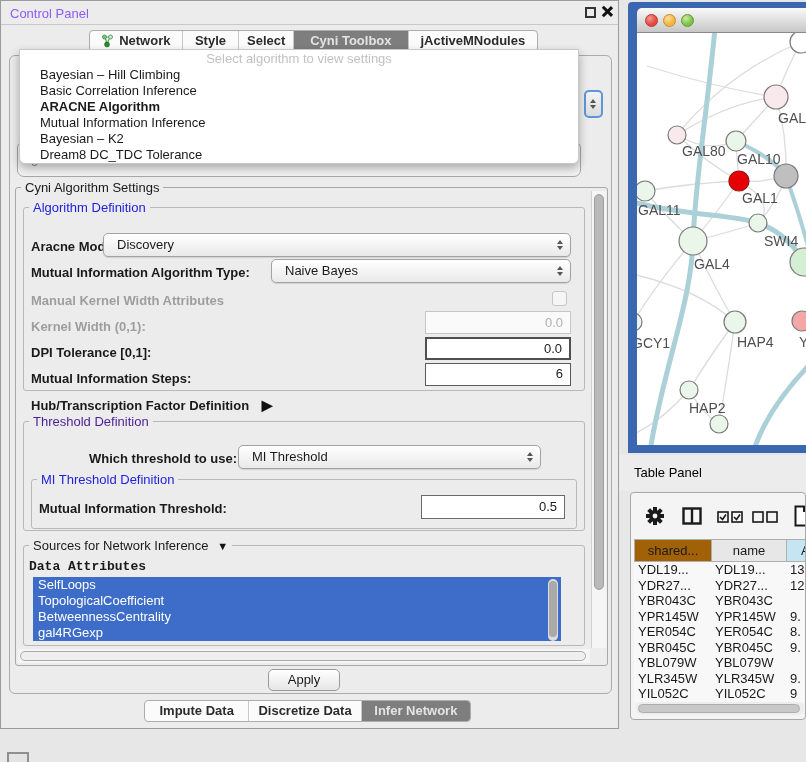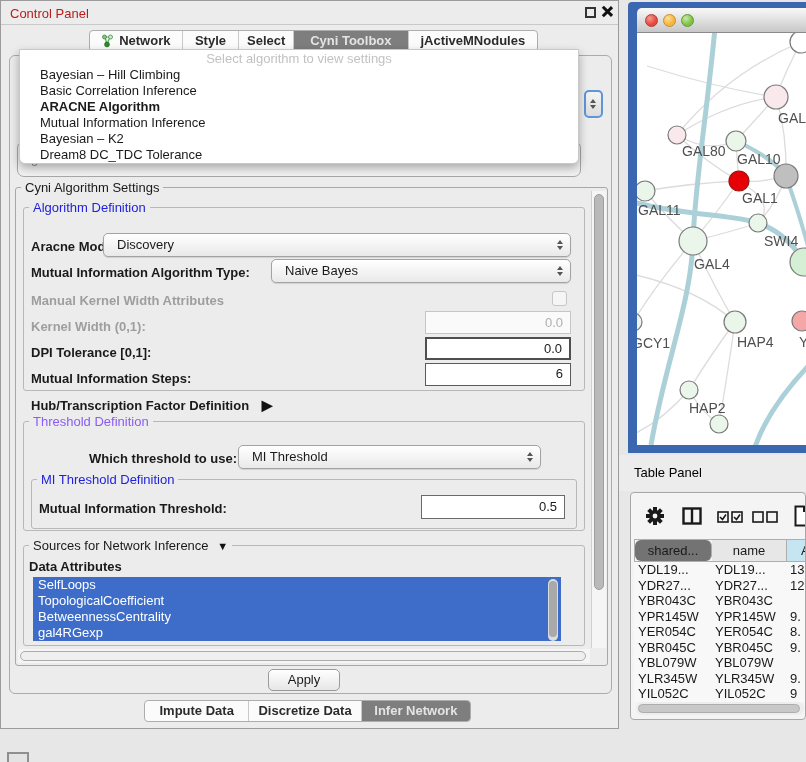--- a/index.html
+++ b/index.html
@@ -32,21 +32,21 @@
   svg text { font-family:"Liberation Sans", sans-serif; }
 </style>
 </head>
 <body>
 
 <div class="abs" style="left:0;top:0;width:619px;height:9px;background:#F3F3F3;"></div>
 <div class="abs" style="left:130px;top:0;width:1px;height:9px;background:#CFCFCF;"></div>
 
 <div class="abs" style="left:0;top:8;width:619px;height:729px;background:#ECECEC;border:1px solid #9B9B9B;">
 
-  <div class="abs" style="left:9px;top:5px;font-size:13px;color:#b91c1c;">Control Panel</div>
+  <div class="abs" style="left:9px;top:5px;font-size:13px;color:#8b5cf6;">Control Panel</div>
   <div class="abs" style="left:584px;top:6px;width:11px;height:11px;border:2px solid #333;"></div>
   <div class="abs" style="left:599px;top:4px;width:13px;height:13px;">
     <div class="abs" style="left:6px;top:0;width:2.5px;height:13px;background:#111;transform:rotate(45deg);"></div>
     <div class="abs" style="left:6px;top:0;width:2.5px;height:13px;background:#111;transform:rotate(-45deg);"></div>
   </div>
   <div class="abs" style="left:0;top:23px;width:617px;height:1px;background:#C9C9C9;"></div>
 
   <div class="tabbar" style="left:88px;top:29px;width:449px;">
     <div class="tab" style="width:92px;">
       <svg width="13" height="14" viewBox="0 0 13 14">
@@ -131,42 +131,42 @@
 
   <div class="lbl" style="left:30px;top:370px;">Mutual Information Steps:</div>
   <div class="tfield" style="left:424px;top:362px;width:146px;height:23px;line-height:20px;border:1.5px solid #5A5A5A;">6</div>
 
   <div class="lbl" style="left:30px;top:396px;font-weight:bold;">
     <span>Hub/Transcription Factor Definition</span>
     <span style="margin-left:9px;font-size:14px;color:#111;">▶</span>
   </div>
 
   <div class="gbox" style="left:22px;top:420px;width:562px;height:110px;border-color:#B8B8B8;"></div>
-  <div class="legend" style="left:28px;top:413px;color:#8b5cf6;">Threshold Definition</div>
+  <div class="legend" style="left:28px;top:413px;color:#4c1d95;">Threshold Definition</div>
 
   <div class="lbl" style="left:88px;top:450px;">Which threshold to use:</div>
   <div class="combo" style="left:237px;top:444px;width:303px;height:24px;">
     <span>MI Threshold</span>
     <span class="arrows">
         <span class="arr-up"></span>
         <span class="arr-dn"></span>
       </span>
   </div>
 
   <div class="gbox" style="left:30px;top:478px;width:546px;height:50px;border-color:#B8B8B8;"></div>
   <div class="legend" style="left:36px;top:471px;color:#2121DD;">MI Threshold Definition</div>
   <div class="lbl" style="left:38px;top:500px;">Mutual Information Threshold:</div>
   <div class="tfield" style="left:420px;top:494px;width:144px;height:24px;line-height:21px;border:1.5px solid #6A6A6A;">0.5</div>
 
   <div class="gbox" style="left:22px;top:544px;width:562px;height:101px;border-color:#B8B8B8;"></div>
   <div class="legend" style="left:28px;top:537px;">
     <span>Sources for Network Inference</span>
     <span style="margin-left:5px;font-size:11px;color:#111;">▼</span>
   </div>
-  <div class="lbl" style="left:28px;top:558px;">Data Attributes</div>
+  <div class="lbl" style="left:28px;top:558px;font-family:Liberation Mono, monospace;">Data Attributes</div>
 
   <div class="abs" style="left:32px;top:576px;width:528px;height:60px;background:#FFF;">
     <div class="list-item">SelfLoops</div>
     <div class="list-item">TopologicalCoefficient</div>
     <div class="list-item">BetweennessCentrality</div>
     <div class="list-item">gal4RGexp</div>
     <div class="abs" style="right:3px;top:2px;width:10px;height:62px;background:#DCDCDC;border-radius:5px;">
       <div class="abs" style="left:1px;top:2px;width:8px;height:56px;background:#A9A9A9;border-radius:4px;"></div>
     </div>
   </div>
@@ -309,21 +309,21 @@
       <rect x="1" y="1" width="10" height="10" fill="none" stroke="#1A1A1A" stroke-width="1.6"></rect>
       <rect x="15" y="1" width="10" height="10" fill="none" stroke="#1A1A1A" stroke-width="1.6"></rect>
     </svg>
     <svg class="abs" style="left:163px;top:12px;" width="16" height="22" viewBox="0 0 16 22">
       <path d="M1.5,1.5 L10,1.5 L14.5,6 L14.5,20.5 L1.5,20.5 Z" fill="#FFF" stroke="#1A1A1A" stroke-width="2"></path>
       <path d="M10,1.5 L10,6 L14.5,6" fill="none" stroke="#1A1A1A" stroke-width="2"></path>
     </svg>
   </div>
 
   <div class="abs" style="left:3px;top:46px;width:173px;height:23px;display:flex;border:1px solid #AEAEAE;">
-    <div class="hcell c1" style="background:#737373;border-radius:6px;">
+    <div class="hcell c1" style="background:#a16207;">
       <span>shared...</span>
     </div>
     <div class="hcell c2" style="background:#E7E7E7;">
       <span>name</span>
     </div>
     <div class="hcell" style="width:19px;background:#C5E5F2;border-right:none;text-align:left;padding-left:14px;">
       <span>A</span>
     </div>
   </div>
 

